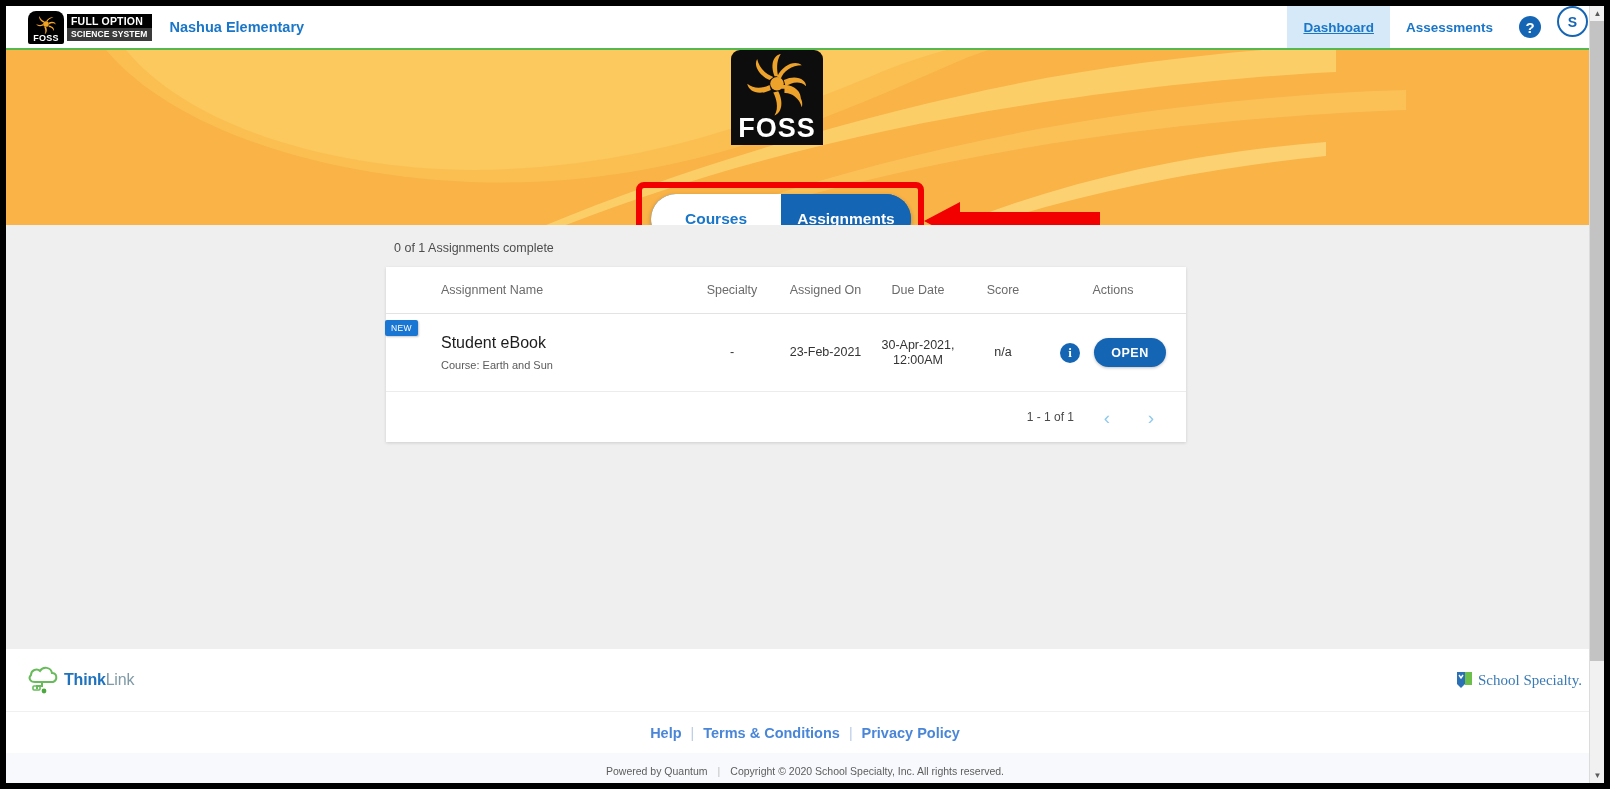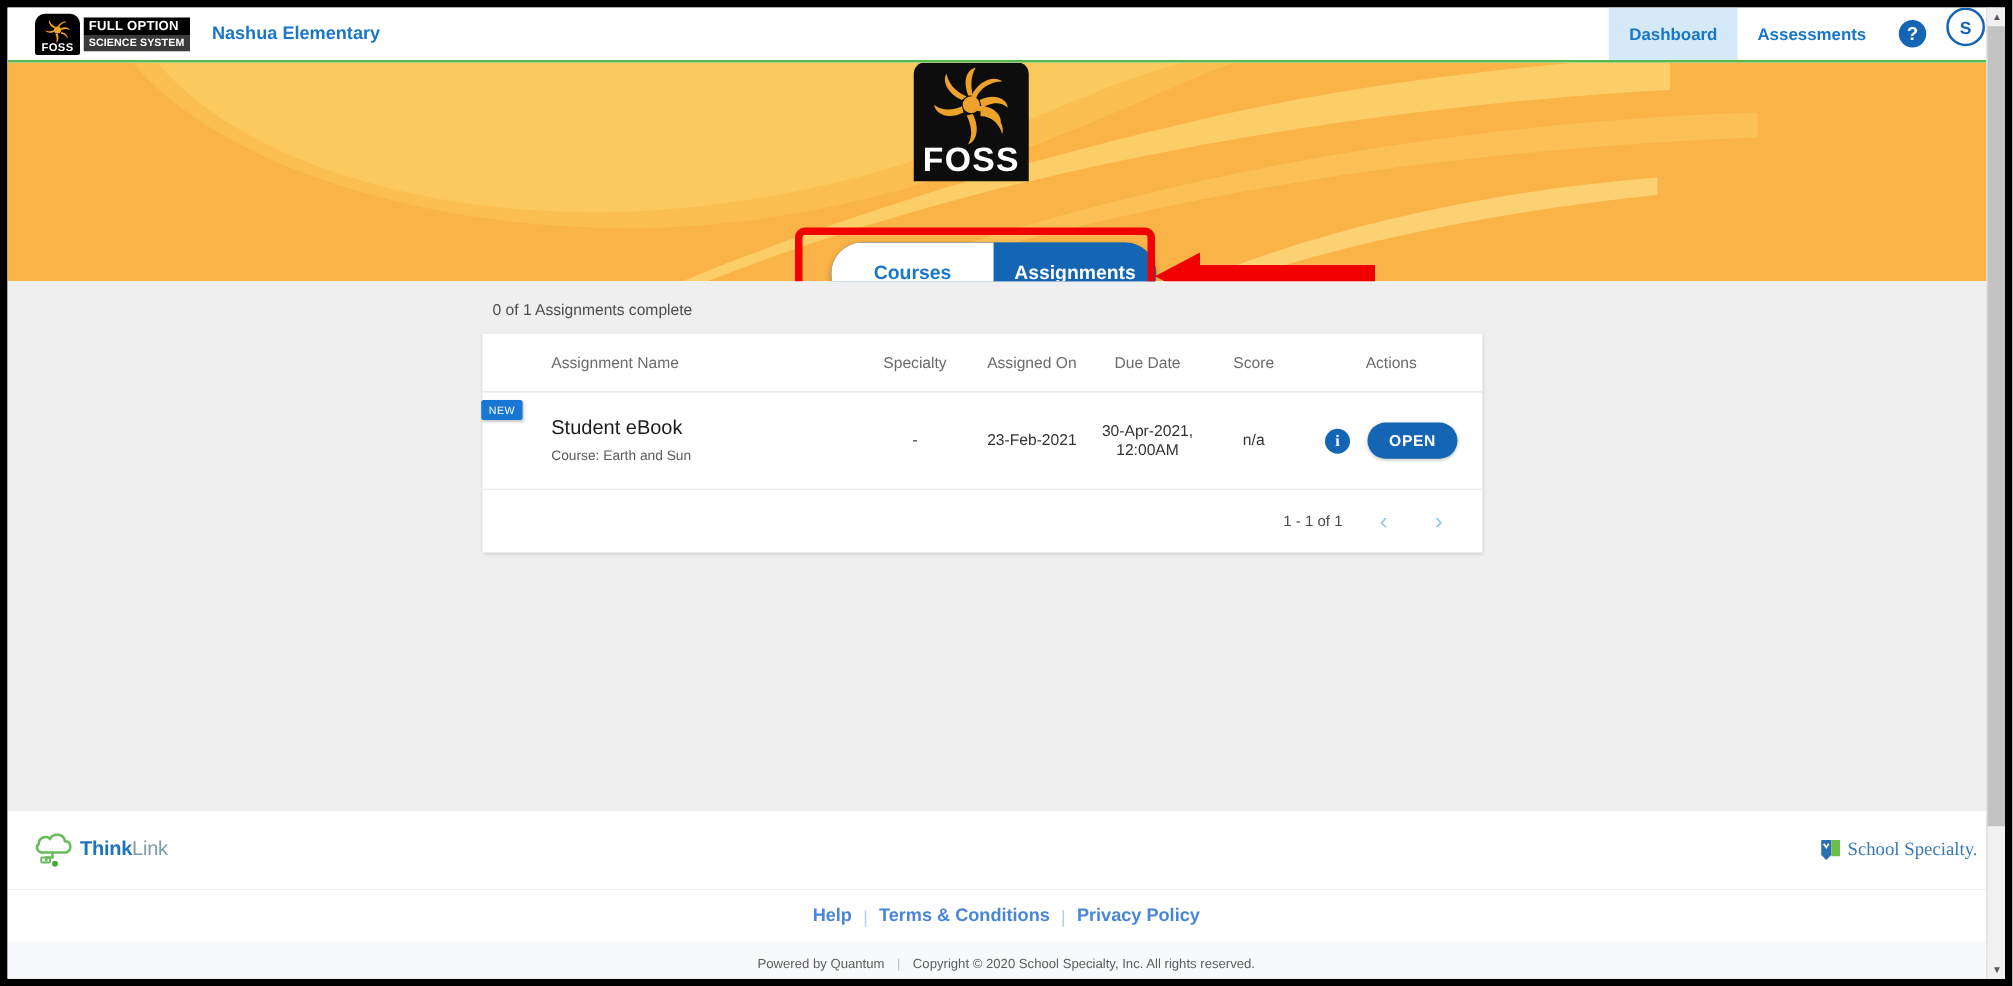--- a/index.html
+++ b/index.html
@@ -99,21 +99,21 @@
   }
   .nav-link {
     display: flex; align-items: center;
     padding: 0 16px;
     color: #1976c8;
     font-size: 13.5px;
     font-weight: bold;
     text-decoration: none;
     white-space: nowrap;
   }
-  .nav-link.active { background: #d6e9f8; }
+  .nav-link.active { background: #d6e9f8; text-decoration: underline; }
   .icon-btn-wrap {
     display: flex; align-items: center;
     padding: 0 10px;
   }
   .help-circle {
     width: 22px; height: 22px; border-radius: 50%;
     background: #1565b5;
     color: #ffffff;
     font-size: 15px; font-weight: bold;
     display: flex; align-items: center; justify-content: center;
@@ -159,21 +159,21 @@
     color: #ffffff;
     font-size: 27px;
     font-weight: bold;
     letter-spacing: 1px;
     line-height: 30px;
     margin-bottom: 2px;
   }
 
   .toggle-wrap {
     position: absolute;
-    left: 659px; top: 144px;
+    left: 645px; top: 144px;
     display: flex;
     border-radius: 26px;
     overflow: hidden;
     box-shadow: 0 2px 5px rgba(0,0,0,.28);
     background: #1565b5;
     z-index: 4;
   }
   .toggle-btn {
     width: 130px; height: 50px;
     display: flex; align-items: center; justify-content: center;

